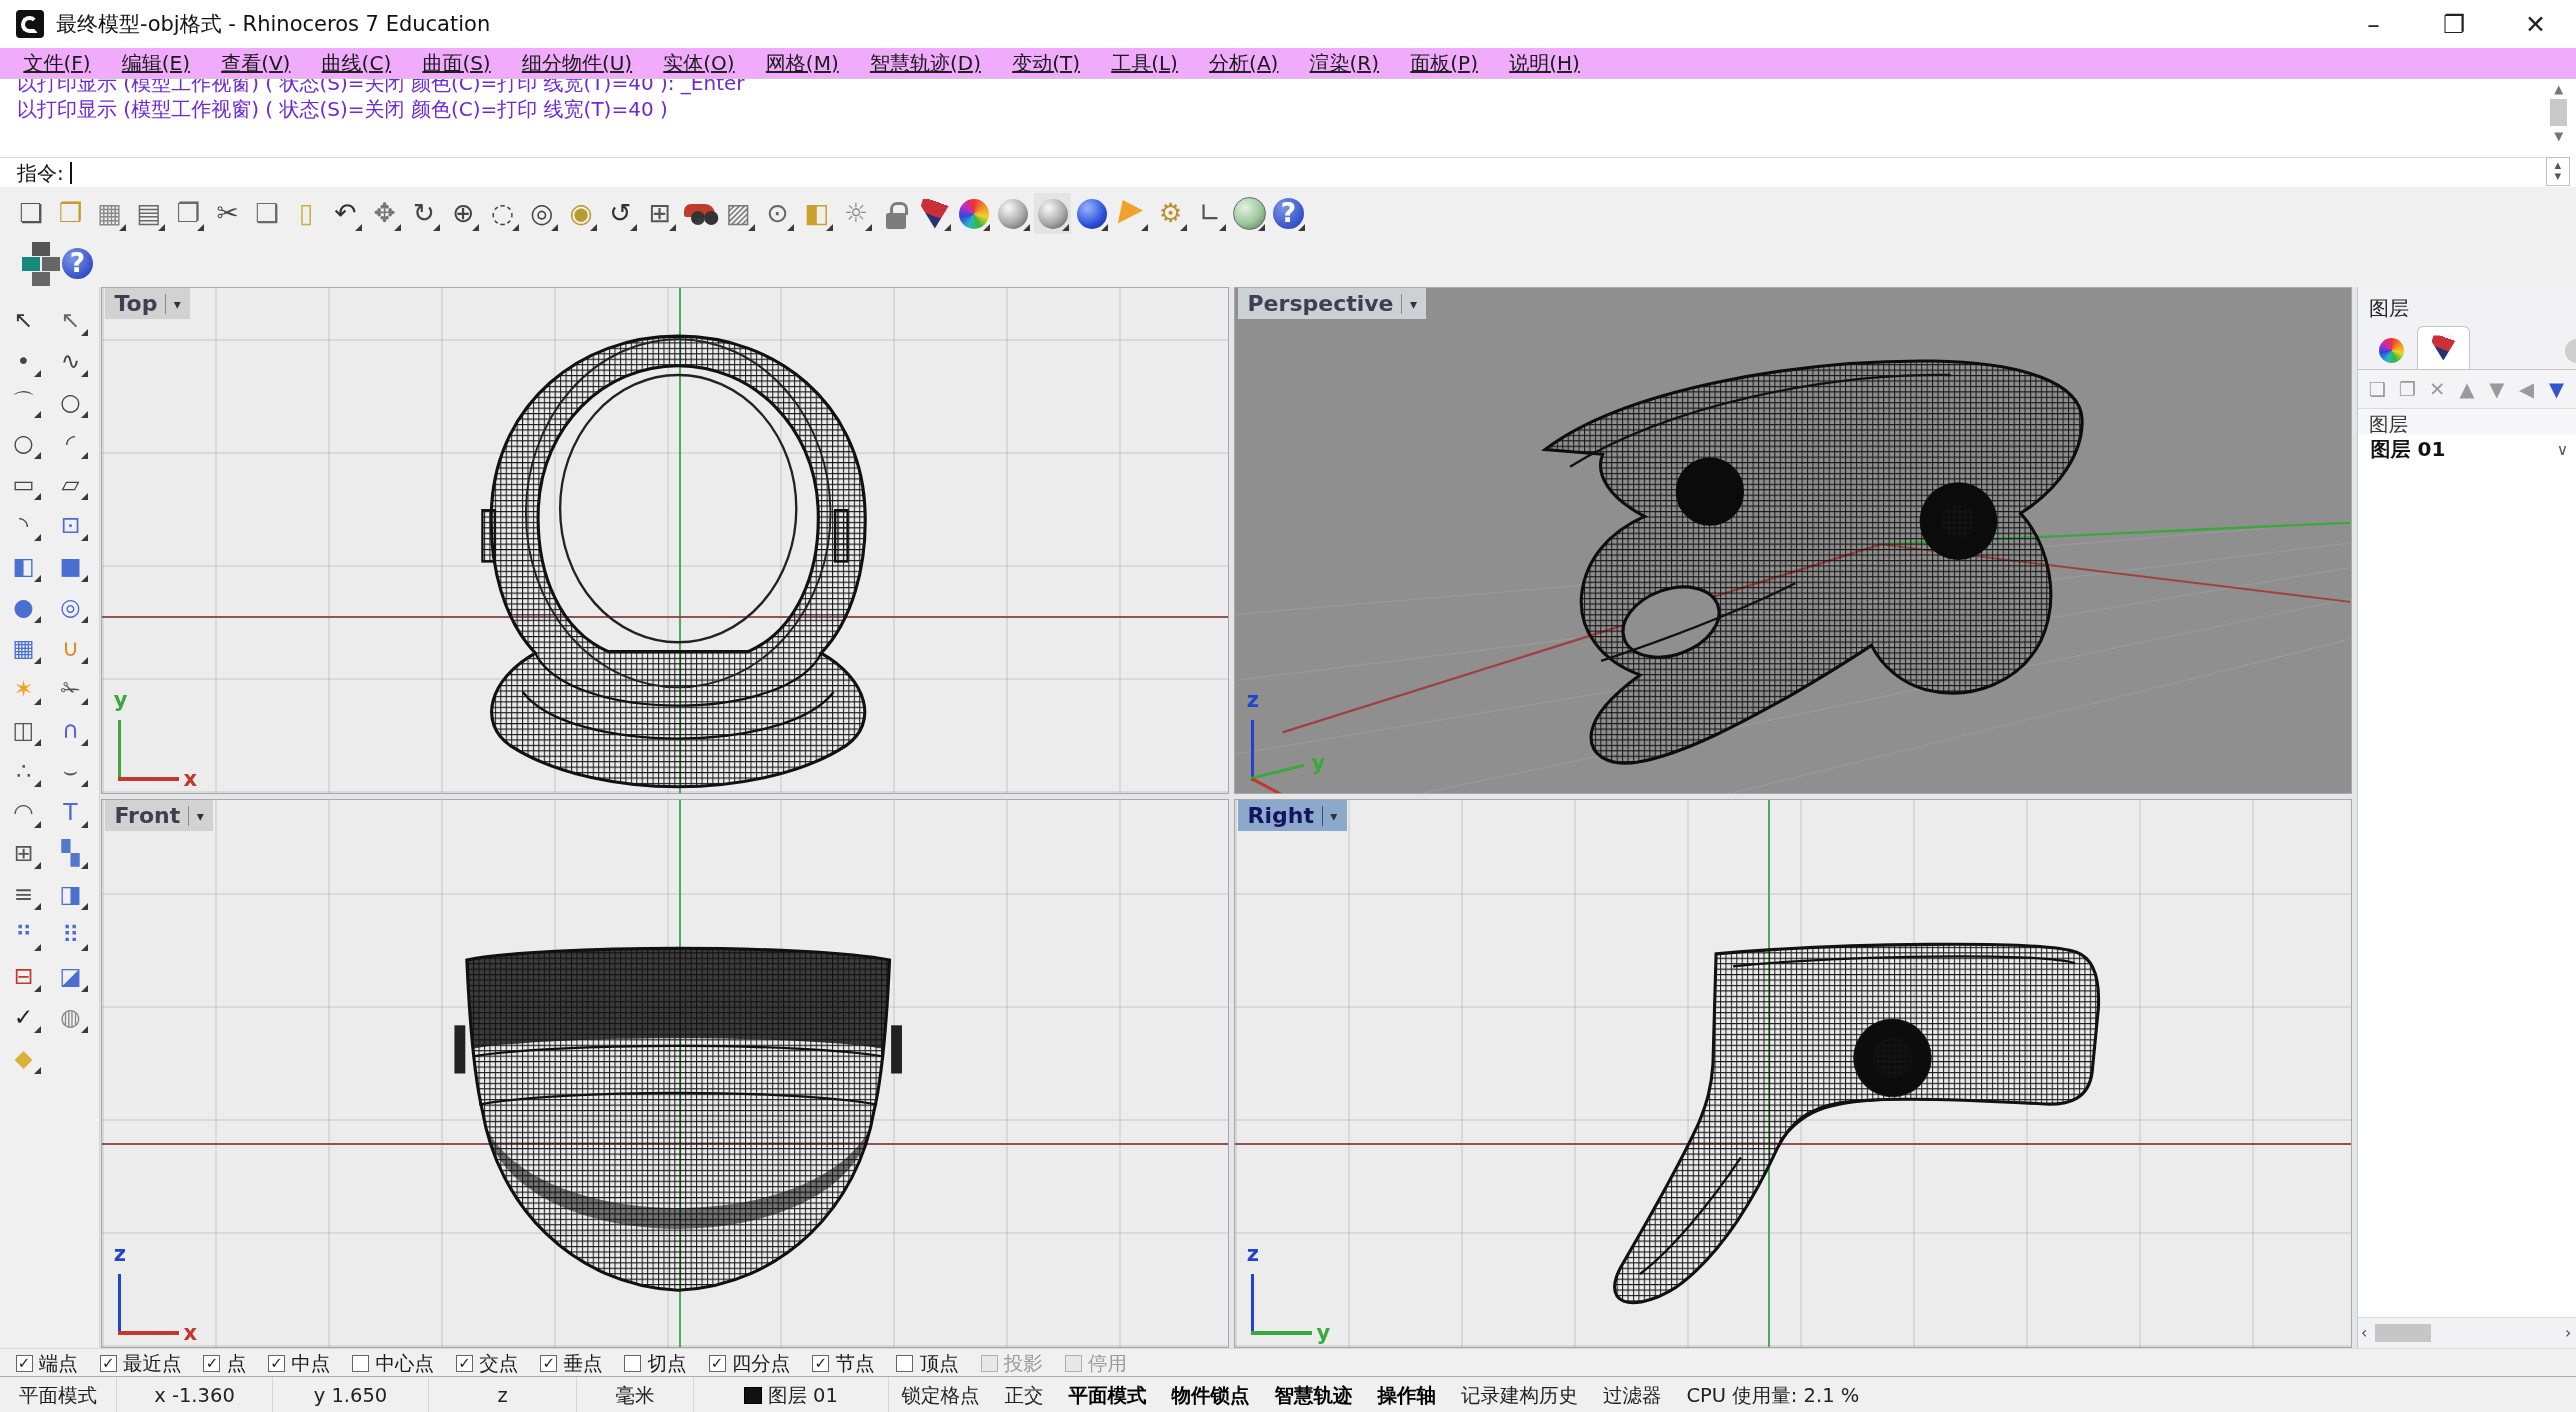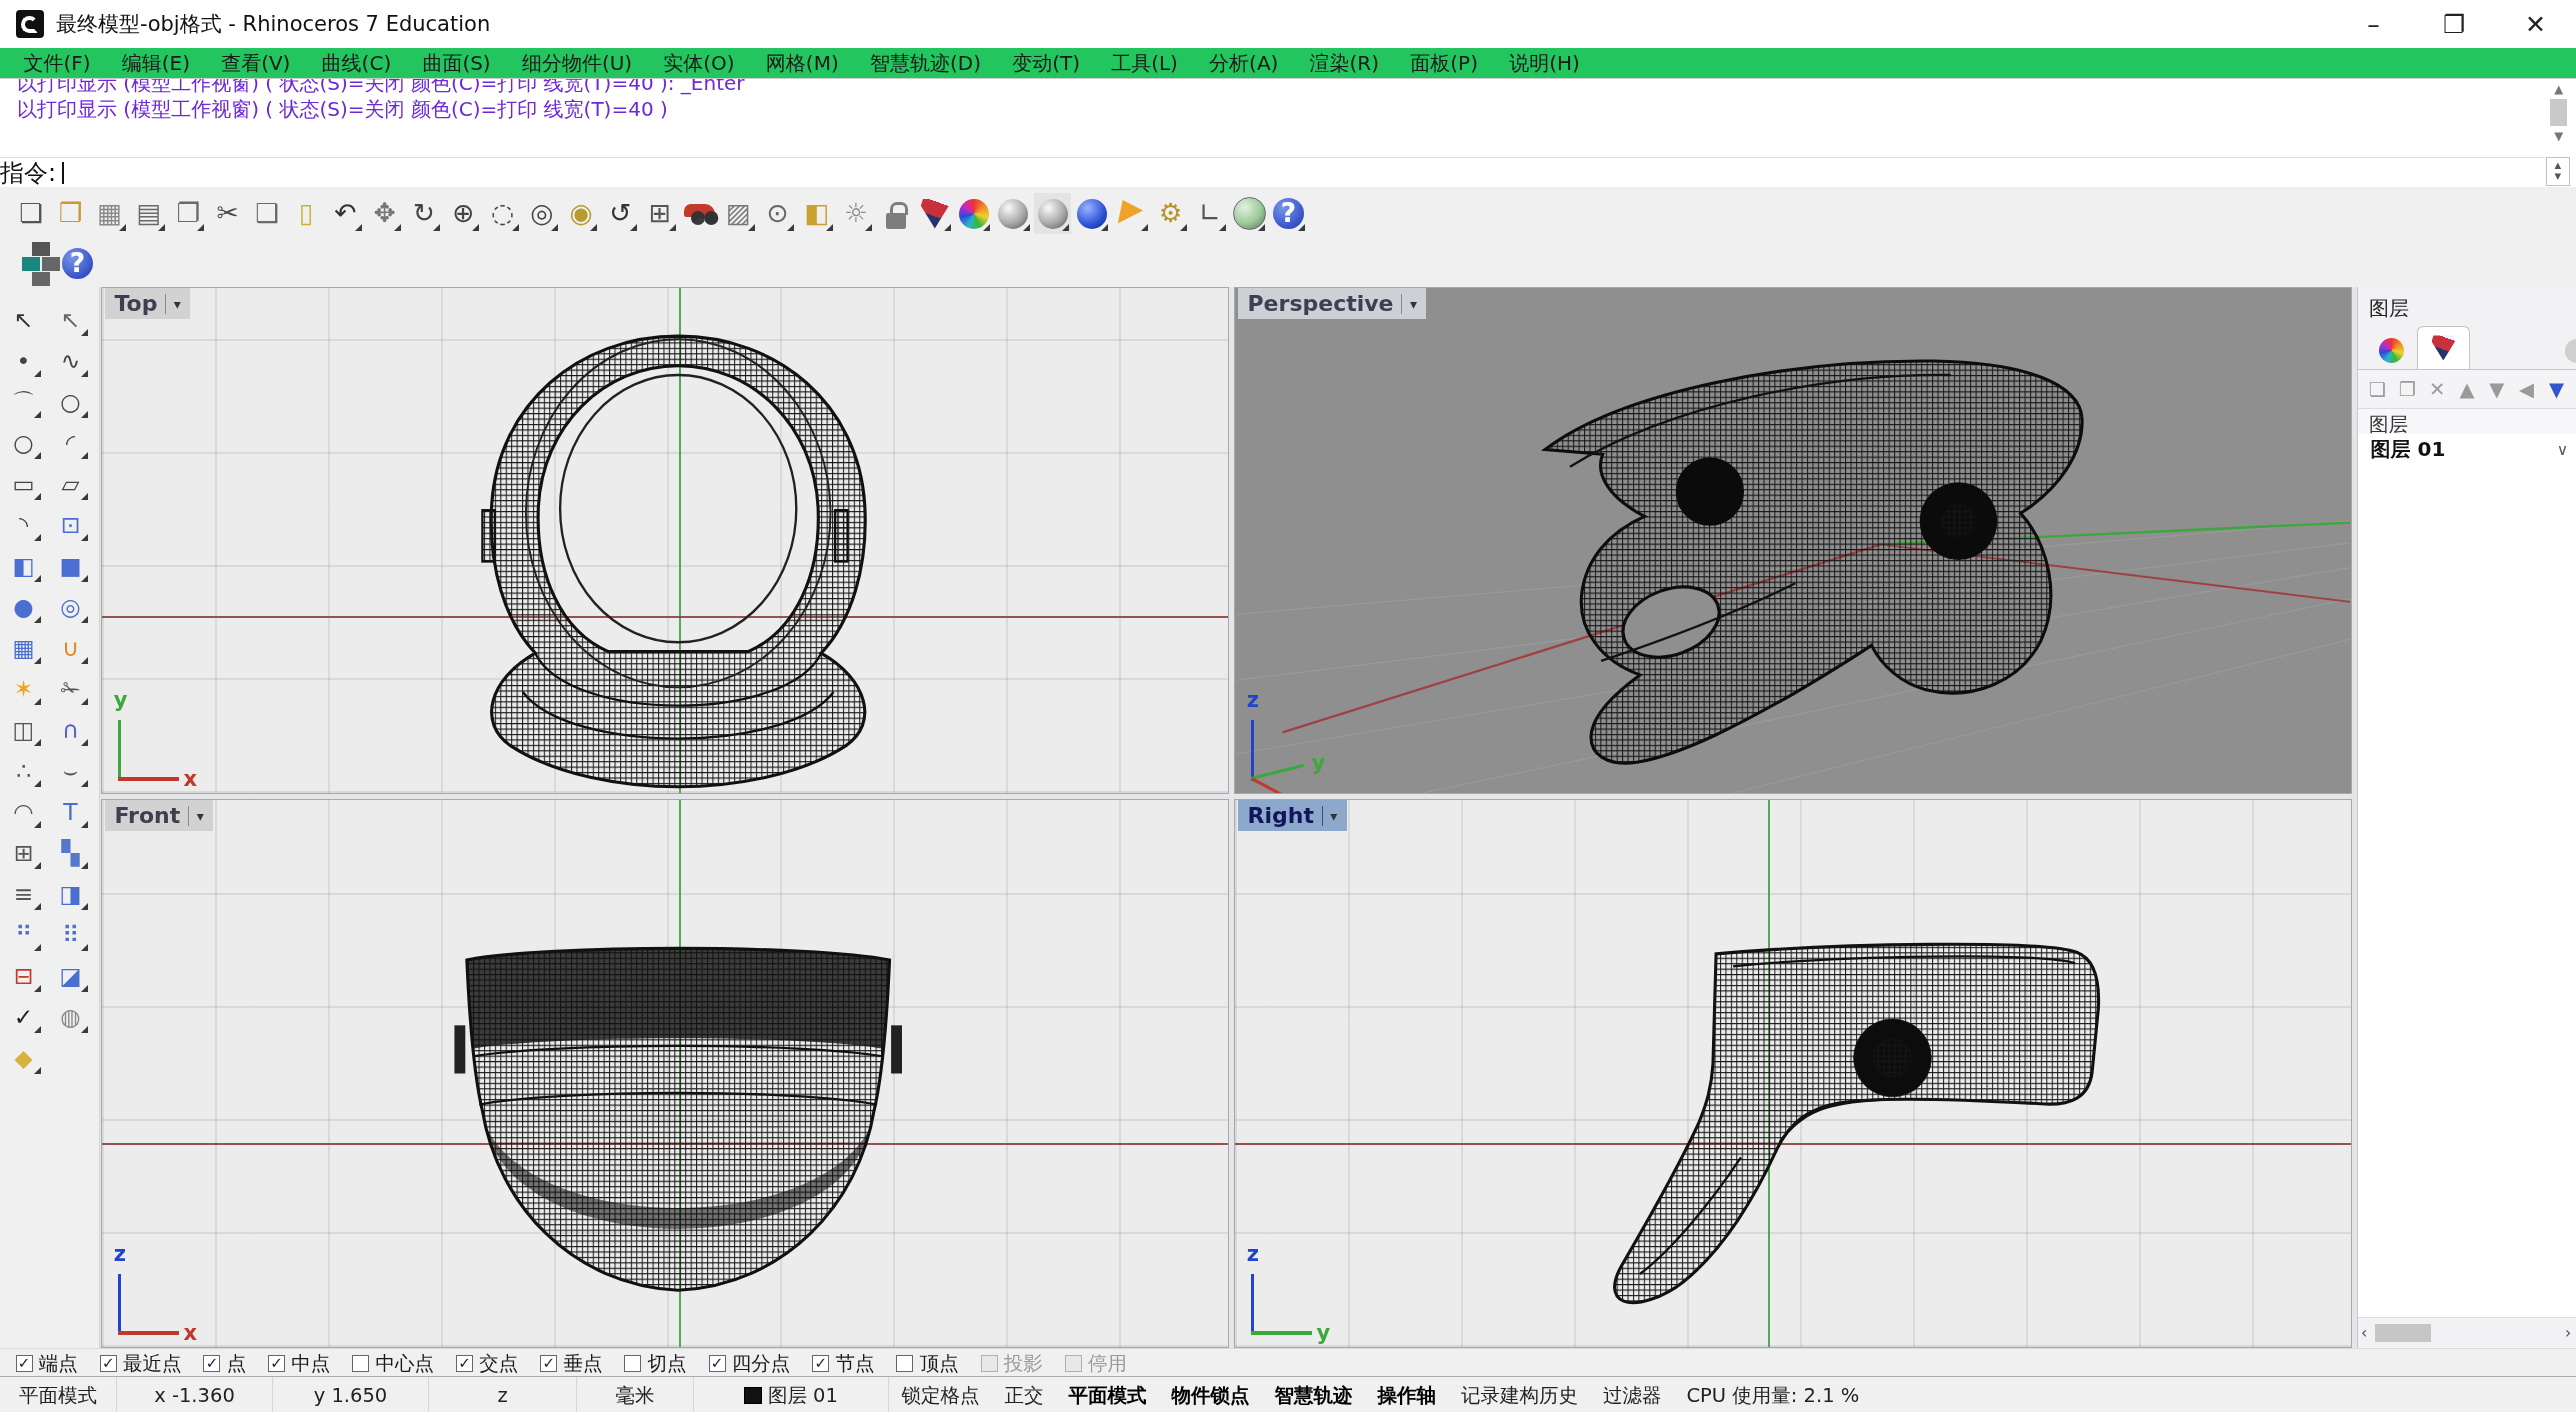--- a/index.html
+++ b/index.html
@@ -7,28 +7,28 @@
 
   
   .titlebar{position:absolute;top:0;left:0;right:0;height:48px;background:#fff;display:flex;align-items:center;}
   .rhino-logo{width:28px;height:28px;margin-left:15.6px;background:#101010;border-radius:3.9px;position:relative;flex:0 0 auto;}
   .rhino-logo::after{content:"";position:absolute;inset:5.5px;border:4.7px solid #fff;border-right-color:transparent;border-radius:50% 50% 10% 50%;}
   .title-text{margin-left:12.5px;font-size:21px;color:#111;white-space:nowrap;}
   .win-controls{margin-left:auto;display:flex;height:100%;}
   .win-btn{width:81px;height:100%;display:flex;align-items:center;justify-content:center;font-size:25px;color:#222;}
 
   
-  .menubar{position:absolute;top:48px;left:0;right:0;height:30px;background:#22c55e;display:flex;align-items:center;padding-left:7.8px;}
+  .menubar{position:absolute;top:48px;left:0;right:0;height:30px;background:#f0abfc;display:flex;align-items:center;padding-left:7.8px;text-decoration:underline;}
   .menu-item{padding:0 15.6px;font-size:20px;color:#1a1a1a;white-space:nowrap;}
 
   
   .cmdarea{position:absolute;top:78px;left:0;right:0;height:109px;background:#fff;border-top:0.8px solid #ccc;border-bottom:0.8px solid #b8b8b8;overflow:hidden;}
   .cmd-lines{padding:0 0 0 17px;margin-top:-9.4px;}
   .cmd-line{height:26.5px;line-height:26.5px;font-size:20px;color:#6d28d9;white-space:nowrap;}
-  .cmd-input{position:absolute;left:0;right:31px;bottom:0;height:30px;border-top:0.8px solid #ddd;display:flex;align-items:center;font-size:24px;color:#111;}
+  .cmd-input{position:absolute;left:0;right:31px;bottom:0;height:30px;border-top:0.8px solid #ddd;display:flex;align-items:center;padding-left:17px;font-size:20px;color:#111;}
   .caret{width:1.6px;height:22px;background:#111;margin-left:6.2px;animation:blink 1s steps(1) infinite;}
   @keyframes blink{50%{opacity:0;}}
   .cmd-scroll{position:absolute;right:6.2px;top:3.1px;width:22px;height:73px;display:flex;flex-direction:column;align-items:center;font-size:11.7px;color:#777;}
   .cmd-scroll .thumb{width:17px;height:26.5px;background:#c9c9c9;margin:3.1px 0;}
   .cmd-spin{position:absolute;right:6.2px;bottom:2.3px;width:22px;height:26.5px;border:0.8px solid #c0c0c0;display:flex;flex-direction:column;align-items:center;justify-content:center;font-size:8.6px;color:#555;line-height:11px;}
 
   
   .toolbar{position:absolute;top:187px;left:0;right:0;height:53px;background:#f0f0f0;border-bottom:0.8px solid #dcdcdc;display:flex;align-items:center;padding-left:12.5px;gap:2.3px;}
   .toolbar2{position:absolute;top:240px;left:0;right:0;height:47px;background:#f0f0f0;display:flex;align-items:center;padding-left:12.5px;gap:9.4px;}
   .ic{position:relative;z-index:0;width:37px;height:41px;display:inline-flex;align-items:center;justify-content:center;font-size:26.5px;line-height:1;flex:0 0 auto;}

